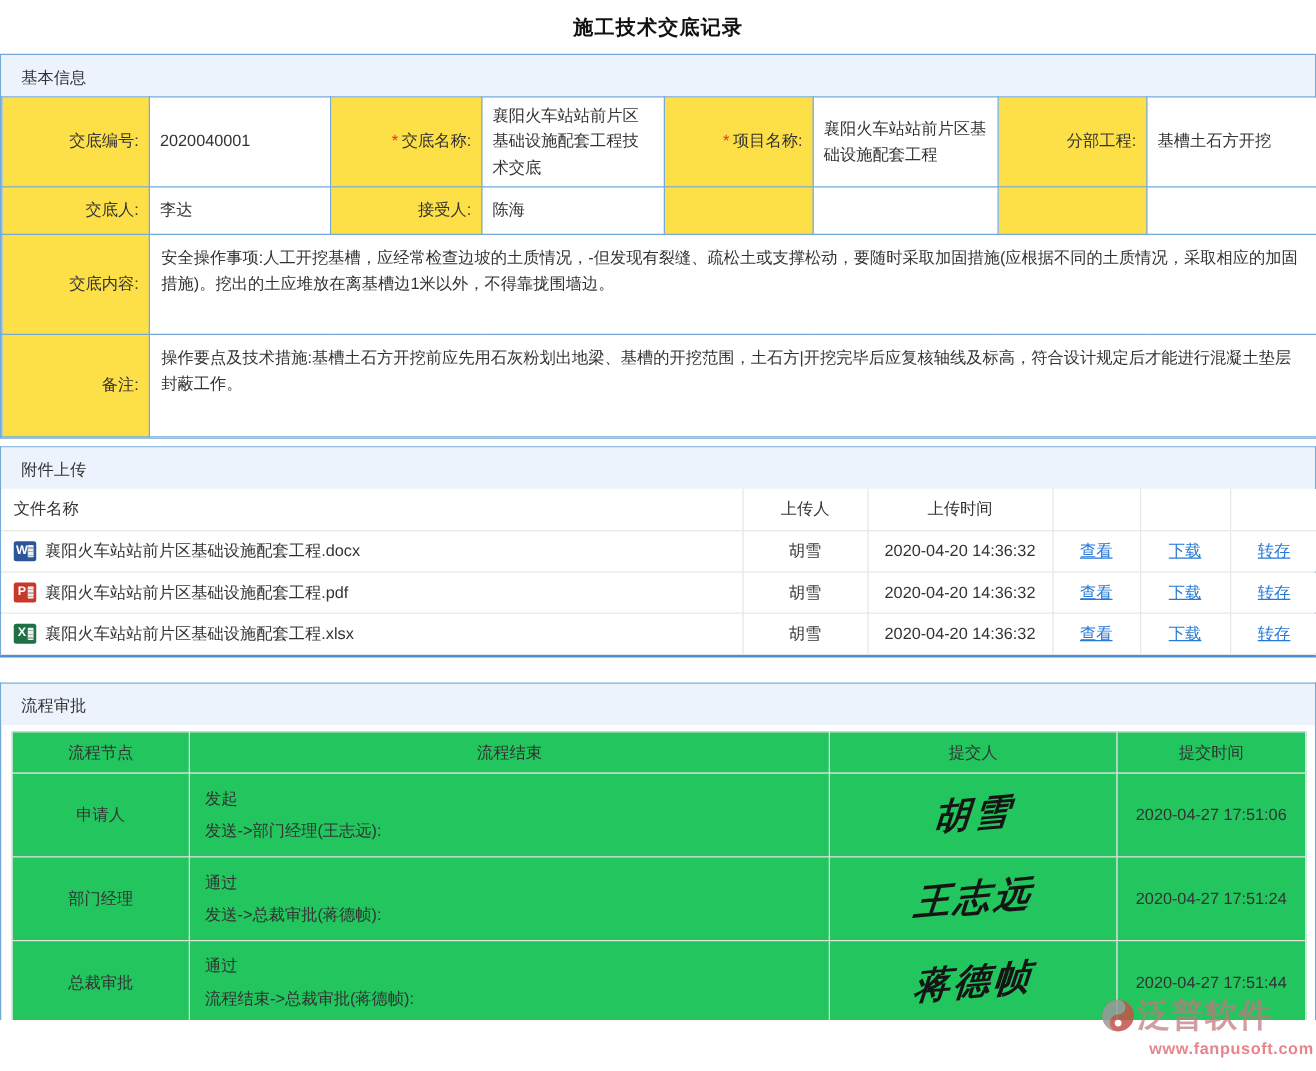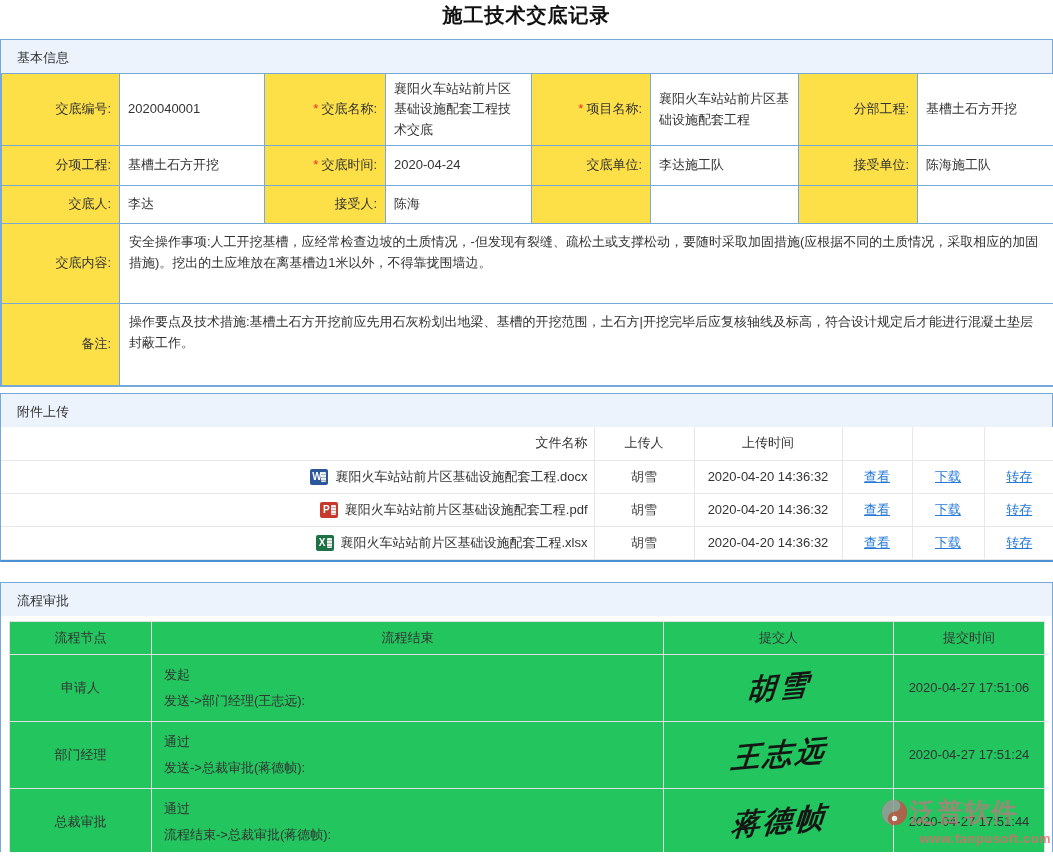--- a/index.html
+++ b/index.html
@@ -4,24 +4,24 @@
 <style>
   * { box-sizing: border-box; margin: 0; padding: 0; }
   html, body { width: 1053px; height: 857px; overflow: hidden; background: #fff; }
   body {
     font-family: "Liberation Sans", "DejaVu Sans", sans-serif;
     color: #333;
     position: relative;
   }
   .page-title {
     text-align: center;
-    font-size: 20px;
+    font-size: 16px;
     font-weight: bold;
     color: #111;
-    padding: 2px 0 10px 0;
+    padding: 12px 0 10px 0;
     letter-spacing: 1px;
   }
   
   .section { border: 1px solid #74a9d8; margin: 0; background: #fff; }
   .section-hd {
     background: #ecf3fd;
     font-size: 13px;
     color: #333;
     padding: 9px 16px;
     height: 33px;
@@ -49,21 +49,21 @@
     border: 1px solid #e8e8e8;
     font-size: 13px;
     font-weight: normal;
     height: 33px;
     padding: 2px 6px;
     color: #333;
     background: #fff;
     white-space: nowrap;
     overflow: hidden;
   }
-  .att-table th:first-child, .att-table td:first-child { border-left: none; padding-left: 10px; text-align: right; }
+  .att-table th:first-child, .att-table td:first-child { border-left: none; padding-left: 10px; text-align: left; }
   .att-table th:last-child, .att-table td:last-child { border-right: none; }
   .att-table tr:first-child th { border-top: none; }
   .att-table .c { text-align: center; }
   .file-name { display: inline-flex; align-items: center; gap: 7px; }
   .file-icon {
     width: 18px; height: 16px; border-radius: 2px;
     display: inline-flex; align-items: center; justify-content: center;
     color: #fff; font-size: 10px; font-weight: bold; position: relative; flex: none;
   }
   .file-icon::after {
@@ -148,30 +148,20 @@
     <tbody>
         <tr class="r1">
       <td class="lbl"><span>交底编号:</span></td>
       <td class="val">2020040001</td>
       <td class="lbl"><span class="req">*</span><span>交底名称:</span></td>
       <td class="val">襄阳火车站站前片区基础设施配套工程技术交底</td>
       <td class="lbl"><span class="req">*</span><span>项目名称:</span></td>
       <td class="val">襄阳火车站站前片区基础设施配套工程</td>
       <td class="lbl"><span>分部工程:</span></td>
       <td class="val">基槽土石方开挖</td>
-    </tr>
-    <tr class="r2">
-      <td class="lbl"><span>分项工程:</span></td>
-      <td class="val">基槽土石方开挖</td>
-      <td class="lbl"><span class="req">*</span><span>交底时间:</span></td>
-      <td class="val">2020-04-24</td>
-      <td class="lbl"><span>交底单位:</span></td>
-      <td class="val">李达施工队</td>
-      <td class="lbl"><span>接受单位:</span></td>
-      <td class="val">陈海施工队</td>
     </tr>
     <tr class="r3">
       <td class="lbl"><span>交底人:</span></td>
       <td class="val">李达</td>
       <td class="lbl"><span>接受人:</span></td>
       <td class="val">陈海</td>
       <td class="lbl"></td>
       <td class="val"></td>
       <td class="lbl"></td>
       <td class="val"></td>

